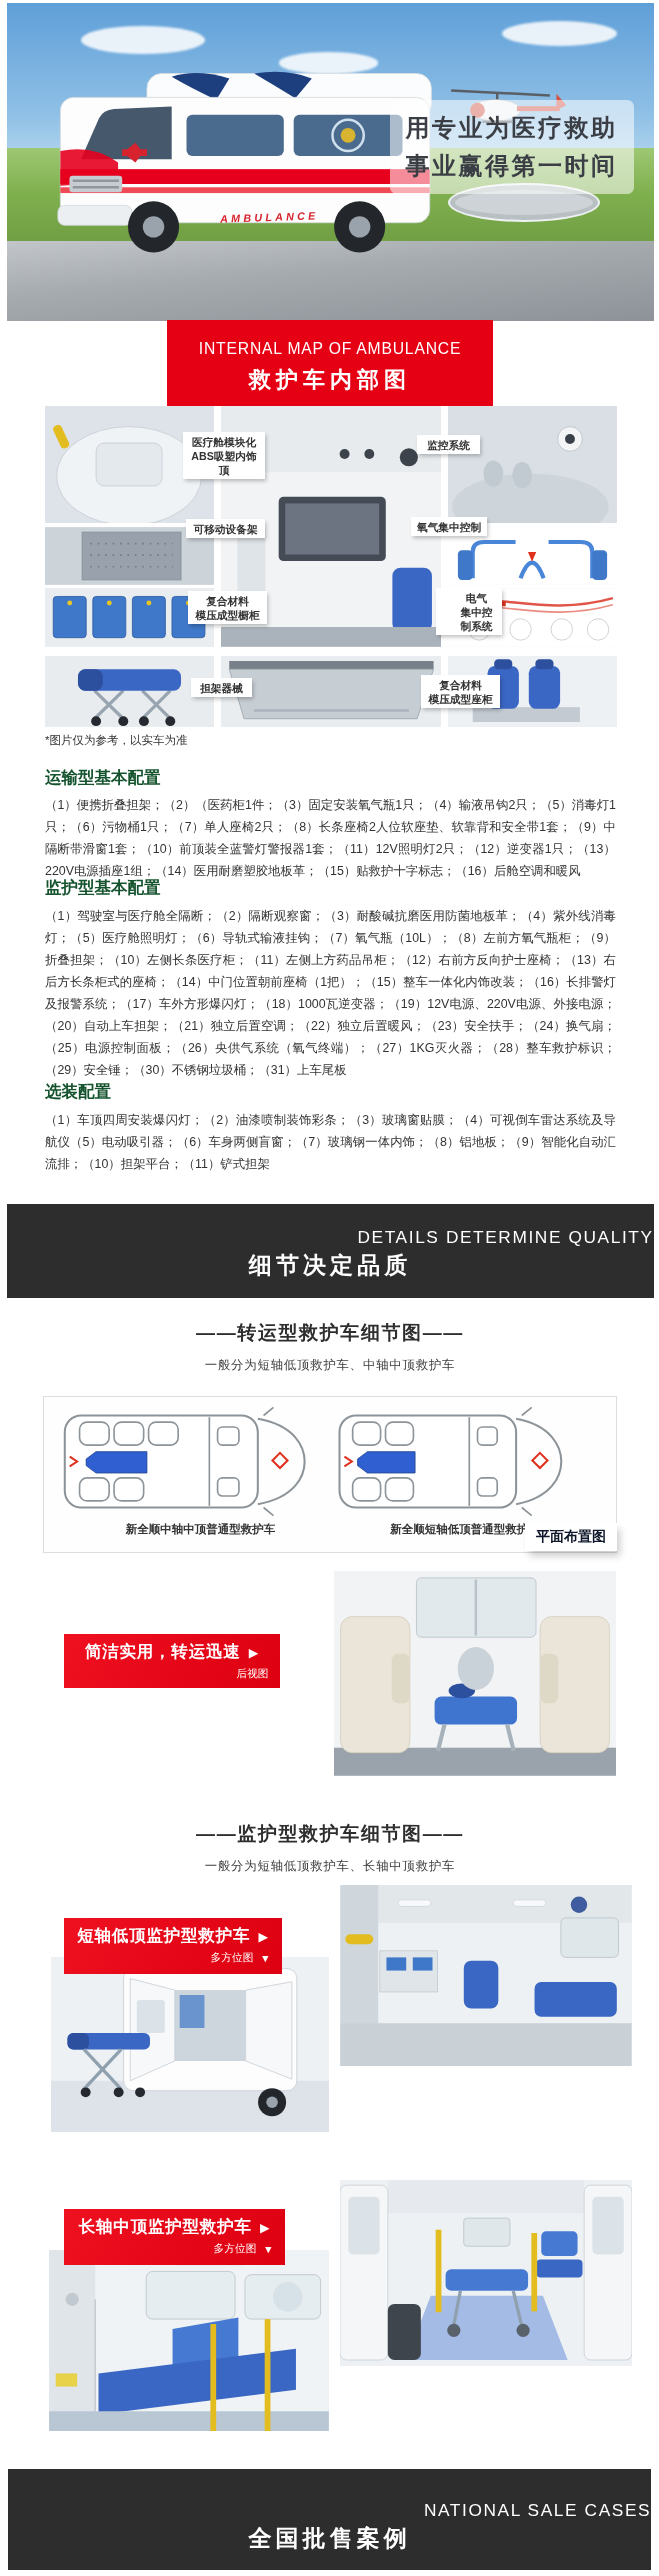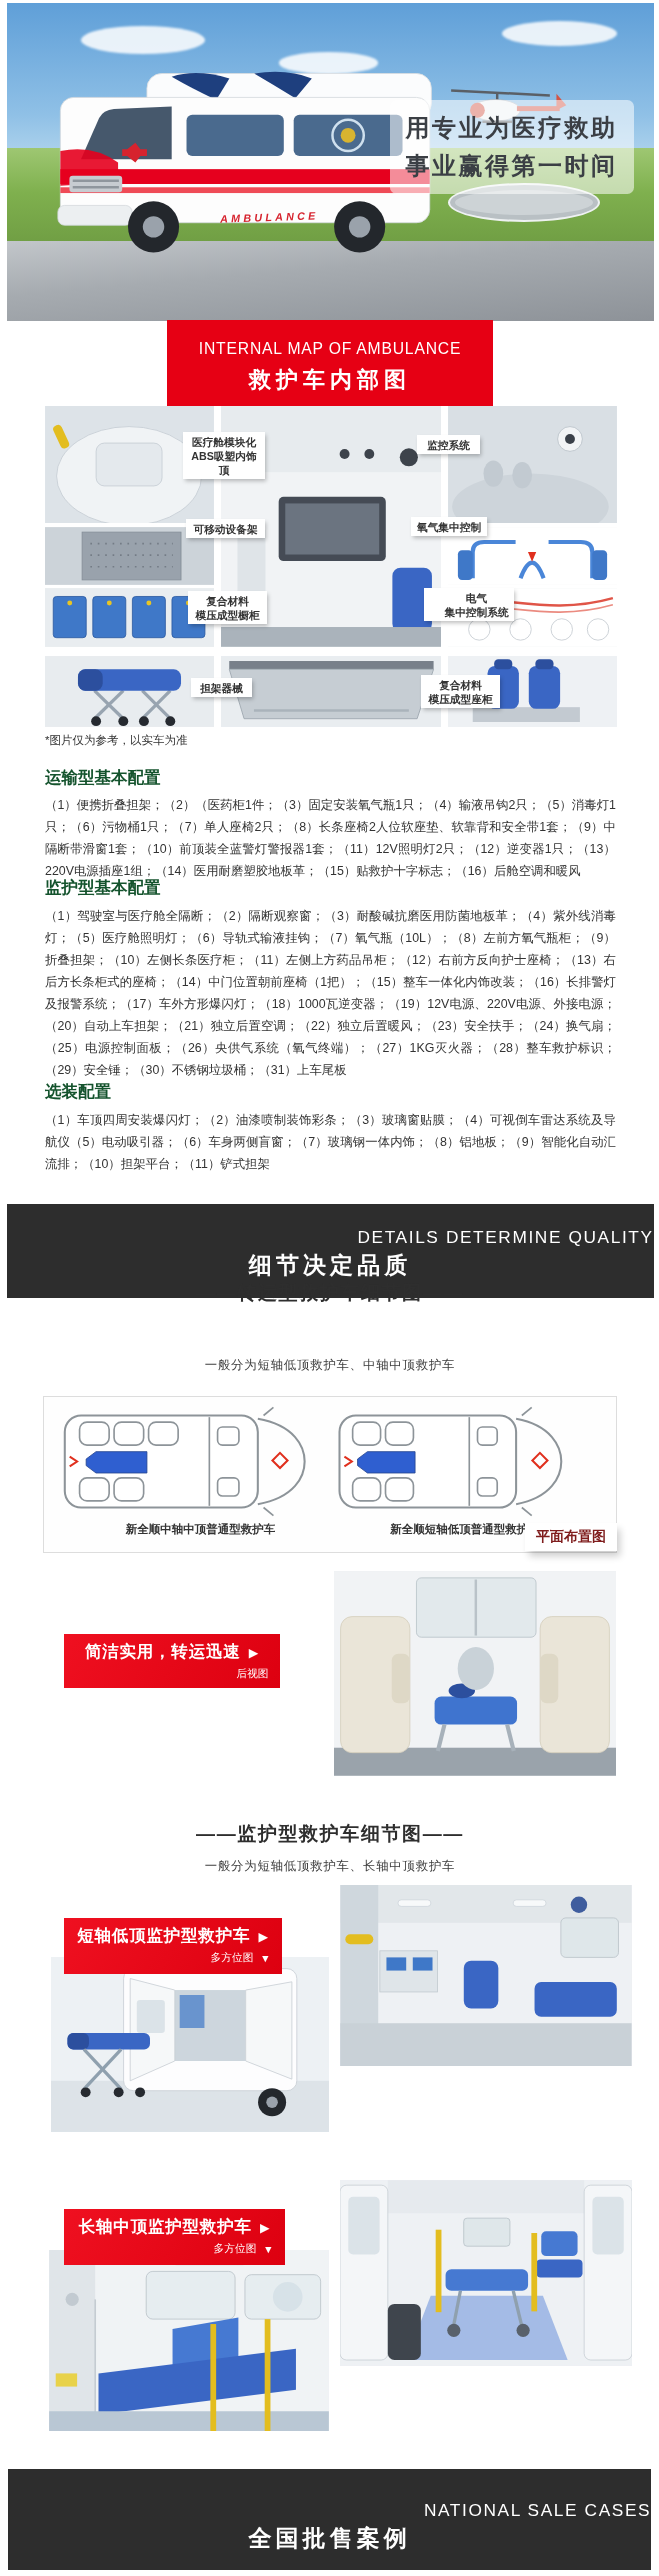--- a/index.html
+++ b/index.html
@@ -42,21 +42,21 @@
   .cfg-body{position:absolute;left:45px;width:571px;font-size:12.4px;line-height:22px;color:#333;
             text-align:justify;}
   
   .headline{position:absolute;left:0;width:660px;text-align:center;font-size:19px;font-weight:bold;color:#2e2e2e;letter-spacing:1.6px;}
   .subline{position:absolute;left:0;width:660px;text-align:center;font-size:12.4px;color:#3c3c3c;letter-spacing:0.8px;}
   .fp-box{position:absolute;left:43px;top:1396px;width:574px;height:157px;border:0.8px solid #ddd;
           background:#fefefe;box-sizing:border-box;}
   .fp-caption{position:absolute;font-size:11.5px;font-weight:bold;color:#333;text-align:center;}
   .fp-tag{position:absolute;left:525px;top:1523px;width:92px;height:28px;background:#fff;
           box-shadow:4.1px 5.8px 7.4px rgba(0,0,0,.2);display:flex;align-items:center;justify-content:center;
-          font-size:14px;font-weight:bold;color:#7f1d1d;z-index:3;}
+          font-size:14px;font-weight:bold;color:#0f172a;z-index:3;}
   .redchip{position:absolute;background:linear-gradient(120deg,#ef1020,#dd0010);color:#fff;
            box-sizing:border-box;padding:7.4px 11.5px 5.8px 11.5px;z-index:4;margin-top:25px;}
   .rc-main{font-size:16.5px;font-weight:bold;letter-spacing:0.8px;display:flex;align-items:center;
            justify-content:center;gap:8.2px;white-space:nowrap;}
   .rc-sub{font-size:10.7px;display:flex;justify-content:flex-end;align-items:center;gap:6.6px;margin-top:4.1px;}
   .tri{font-size:12.4px;} .tridown{font-size:10.7px;}
 </style>
 </head>
 <body>
 
@@ -228,40 +228,40 @@
       </svg>
   </div>
 
   <div class="chip" style="left:183px;top:432px;width:82px;"><span>医疗舱模块化
 ABS吸塑内饰顶</span></div>
   <div class="chip" style="left:417px;top:435px;width:63px;"><span>监控系统</span></div>
   <div class="chip" style="left:186px;top:519px;width:79px;"><span>可移动设备架</span></div>
   <div class="chip" style="left:411px;top:517px;width:76px;"><span>氧气集中控制</span></div>
   <div class="chip" style="left:188px;top:591px;width:79px;"><span>复合材料
 模压成型橱柜</span></div>
-  <div class="chip" style="left:424px;top:588px;width:90px;padding-left:20px;"><span>电气
+  <div class="chip" style="left:436px;top:588px;width:66px;padding-left:20px;"><span>电气
 集中控制系统</span></div>
   <div class="chip" style="left:191px;top:678px;width:61px;"><span>担架器械</span></div>
   <div class="chip" style="left:421px;top:675px;width:79px;"><span>复合材料
 模压成型座柜</span></div>
   <div class="map-note">*图片仅为参考，以实车为准</div>
 
   <div class="cfg-title" style="top:767px;">运输型基本配置</div>
   <div class="cfg-body" style="top:794px;">（1）便携折叠担架；（2）（医药柜1件；（3）固定安装氧气瓶1只；（4）输液吊钩2只；（5）消毒灯1只；（6）污物桶1只；（7）单人座椅2只；（8）长条座椅2人位软座垫、软靠背和安全带1套；（9）中隔断带滑窗1套；（10）前顶装全蓝警灯警报器1套；（11）12V照明灯2只；（12）逆变器1只；（13）220V电源插座1组；（14）医用耐磨塑胶地板革；（15）贴救护十字标志；（16）后舱空调和暖风</div>
   <div class="cfg-title" style="top:877px;">监护型基本配置</div>
   <div class="cfg-body" style="top:905px;">（1）驾驶室与医疗舱全隔断；（2）隔断观察窗；（3）耐酸碱抗磨医用防菌地板革；（4）紫外线消毒灯；（5）医疗舱照明灯；（6）导轨式输液挂钩；（7）氧气瓶（10L）；（8）左前方氧气瓶柜；（9）折叠担架；（10）左侧长条医疗柜；（11）左侧上方药品吊柜；（12）右前方反向护士座椅；（13）右后方长条柜式的座椅；（14）中门位置朝前座椅（1把）；（15）整车一体化内饰改装；（16）长排警灯及报警系统；（17）车外方形爆闪灯；（18）1000瓦逆变器；（19）12V电源、220V电源、外接电源；（20）自动上车担架；（21）独立后置空调；（22）独立后置暖风；（23）安全扶手；（24）换气扇；（25）电源控制面板；（26）央供气系统（氧气终端）；（27）1KG灭火器；（28）整车救护标识；（29）安全锤；（30）不锈钢垃圾桶；（31）上车尾板</div>
   <div class="cfg-title" style="top:1081px;">选装配置</div>
   <div class="cfg-body" style="top:1109px;">（1）车顶四周安装爆闪灯；（2）油漆喷制装饰彩条；（3）玻璃窗贴膜；（4）可视倒车雷达系统及导航仪（5）电动吸引器；（6）车身两侧盲窗；（7）玻璃钢一体内饰；（8）铝地板；（9）智能化自动汇流排；（10）担架平台；（11）铲式担架</div>
 
   <div class="dark-banner" style="left:6.6px;top:1204px;width:647px;height:94px;padding-top:23px;">
     <div class="en">DETAILS DETERMINE QUALITY</div>
     <div class="zh">细节决定品质</div>
   </div>
 
-  <div class="headline" style="top:1280px;">——转运型救护车细节图——</div>
+  <div class="headline" style="top:1320px;">——转运型救护车细节图——</div>
   <div class="subline" style="top:1357px;">一般分为短轴低顶救护车、中轴中顶救护车</div>
 
   <div class="fp-box">
 
     <svg class="abs" style="left:12.4px;top:6.6px;" width="264" height="115" viewBox="0 0 320 140">
       <rect x="10" y="14" width="235" height="112" rx="20" fill="#fff" stroke="#8d9499" stroke-width="2.5"></rect>
       <path d="M245,18 C290,26 302,52 302,70 C302,88 290,114 245,122" fill="none" stroke="#8d9499" stroke-width="2.5"></path>
       <line x1="186" y1="16" x2="186" y2="124" stroke="#8d9499" stroke-width="2"></line>
       <rect x="28" y="22" width="36" height="28" rx="9" fill="none" stroke="#8d9499" stroke-width="2"></rect>
       <rect x="70" y="22" width="36" height="28" rx="9" fill="none" stroke="#8d9499" stroke-width="2"></rect>

